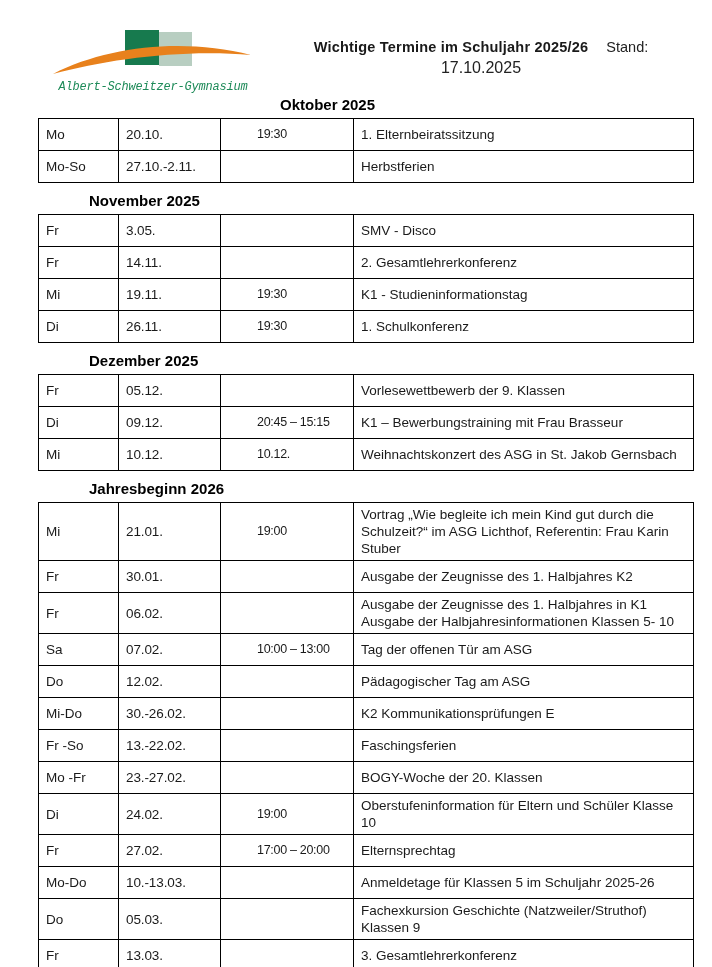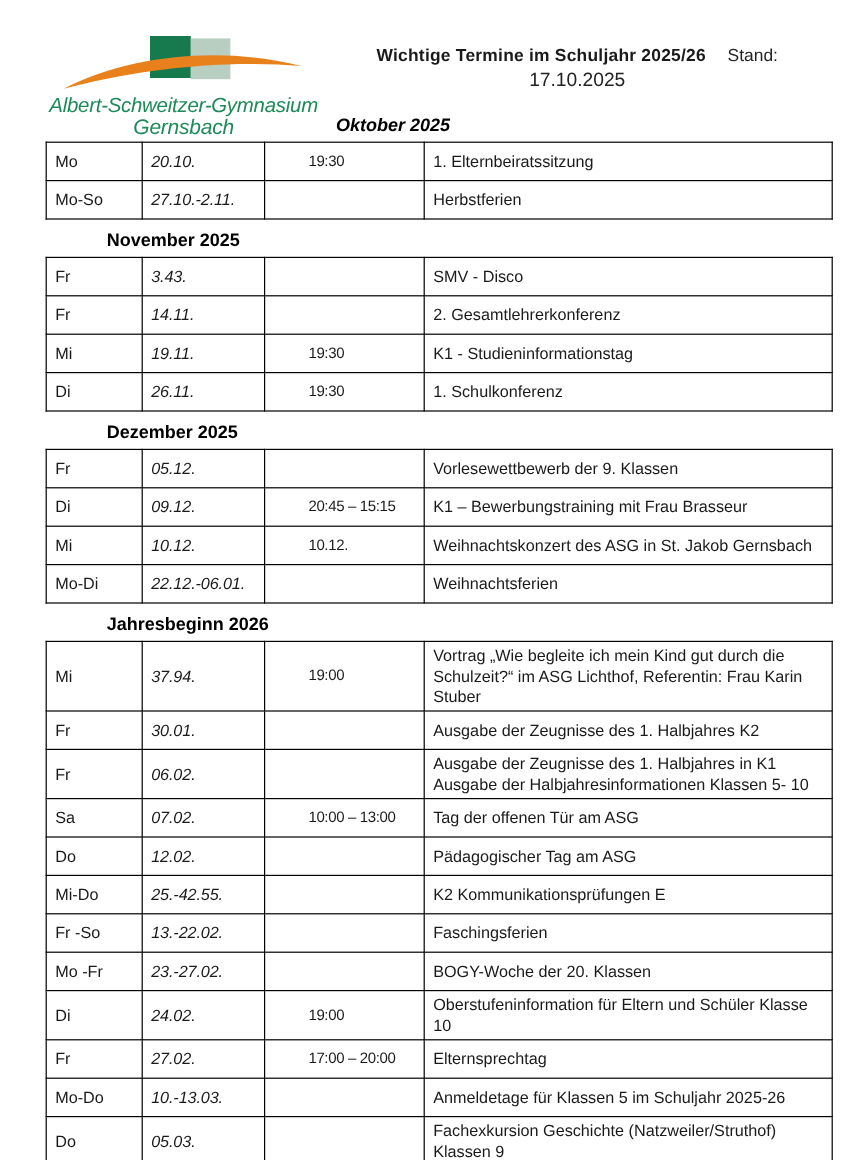--- a/index.html
+++ b/index.html
@@ -3,61 +3,60 @@
 <meta charset="utf-8">
 <style>
   html,body{margin:0;padding:0;background:#ffffff;}
   body{width:712px;height:967px;overflow:hidden;
        font-family:"Liberation Sans",sans-serif;color:#1a1a1a;}
   .page{position:relative;width:712px;height:967px;background:#fff;}
 
   
   .logo{position:absolute;left:40px;top:28px;width:226px;text-align:center;}
   .logo svg{display:block;margin:0 auto;}
-  .logo-name{font-style:italic;font-weight:500;font-size:17px;line-height:19px;
-             color:#1d8a58;margin-top:-2px;letter-spacing:-0.2px;white-space:nowrap;}
+  .logo-name{font-style:italic;font-weight:500;font-size:12px;line-height:19px;
+             color:#1d8a58;margin-top:-2px;letter-spacing:-0.2px;white-space:nowrap;font-family:Liberation Mono, monospace;}
   .logo-city{font-style:italic;font-weight:500;font-size:17.5px;line-height:19px;
              color:#1d8a58;letter-spacing:-0.2px;}
 
   
   .title-block{position:absolute;left:281px;top:38px;width:400px;text-align:center;}
   .title-line{font-size:14.5px;line-height:19px;}
   .doc-title{font-weight:bold;letter-spacing:0.2px;}
   .stand-label{margin-left:14px;color:#222;}
   .stand-date{font-size:16px;line-height:19px;margin-top:1px;color:#222;}
 
   
   .content{position:absolute;left:38px;top:96px;width:656px;}
   .section-heading{font-size:15px;line-height:17px;font-weight:bold;color:#000;
                    margin:9px 0 5px 51px;}
-  .section:first-child .section-heading{margin-top:0;margin-left:242px;font-style:italic;}
+  .section:first-child .section-heading{margin-top:0;margin-left:242px;}
 
   table.termine-table{width:656px;border-collapse:collapse;table-layout:fixed;}
   .termine-table td{border:1px solid #000;vertical-align:middle;
                     font-size:13.5px;line-height:17px;height:25px;
                     padding:3px 4px 3px 7px;overflow:hidden;}
   td.col-day{width:68px;white-space:nowrap;}
-  td.col-date{width:90px;white-space:nowrap;letter-spacing:-0.1px;font-style:italic;}
+  td.col-date{width:90px;white-space:nowrap;letter-spacing:-0.1px;}
   td.col-time{width:96px;white-space:nowrap;font-size:12.5px;letter-spacing:-0.3px;
               padding-right:0;padding-left:36px;}
   td.col-event{white-space:pre-line;margin-left:28px;}
 </style>
 </head>
 <body>
 
 <div class="page">
 
   <div class="logo">
     <svg width="200" height="52" viewBox="0 0 200 52" aria-hidden="true">
       <rect x="72" y="2" width="34" height="35" fill="#177a4e"></rect>
       <rect x="106" y="4" width="33" height="34" fill="#b8cec1"></rect>
       <path d="M 0 46 C 55 18, 130 10, 198 27 C 130 21, 55 31, 0 46 Z" fill="#e8811c"></path>
     </svg>
     <div class="logo-name">Albert-Schweitzer-Gymnasium</div>
-    <div class="logo-city">Gernsbach</div>
   </div>
 
   <div class="title-block">
     <div class="title-line">
       <span class="doc-title">Wichtige Termine im Schuljahr 2025/26</span>
       <span class="stand-label">Stand:</span>
     </div>
     <div class="stand-date">17.10.2025</div>
   </div>
 
@@ -81,21 +80,21 @@
           </tbody>
     </table>
   </section>
 
   <section class="section">
     <h2 class="section-heading">November 2025</h2>
     <table class="termine-table">
       <tbody>
             <tr>
               <td class="col-day">Fr</td>
-              <td class="col-date">3.43.</td>
+              <td class="col-date">3.05.</td>
               <td class="col-time"></td>
               <td class="col-event">SMV - Disco</td>
             </tr>
             <tr>
               <td class="col-day">Fr</td>
               <td class="col-date">14.11.</td>
               <td class="col-time"></td>
               <td class="col-event">2. Gesamtlehrerkonferenz</td>
             </tr>
             <tr>
@@ -129,37 +128,31 @@
               <td class="col-date">09.12.</td>
               <td class="col-time">20:45 – 15:15</td>
               <td class="col-event">K1 – Bewerbungstraining mit Frau Brasseur</td>
             </tr>
             <tr>
               <td class="col-day">Mi</td>
               <td class="col-date">10.12.</td>
               <td class="col-time">10.12.</td>
               <td class="col-event">Weihnachtskonzert des ASG in St. Jakob Gernsbach</td>
             </tr>
-            <tr>
-              <td class="col-day">Mo-Di</td>
-              <td class="col-date">22.12.-06.01.</td>
-              <td class="col-time"></td>
-              <td class="col-event">Weihnachtsferien</td>
-            </tr>
           </tbody>
     </table>
   </section>
 
   <section class="section">
     <h2 class="section-heading">Jahresbeginn 2026</h2>
     <table class="termine-table">
       <tbody>
             <tr>
               <td class="col-day">Mi</td>
-              <td class="col-date">37.94.</td>
+              <td class="col-date">21.01.</td>
               <td class="col-time">19:00</td>
               <td class="col-event">Vortrag „Wie begleite ich mein Kind gut durch die Schulzeit?“ im ASG Lichthof, Referentin: Frau Karin Stuber</td>
             </tr>
             <tr>
               <td class="col-day">Fr</td>
               <td class="col-date">30.01.</td>
               <td class="col-time"></td>
               <td class="col-event">Ausgabe der Zeugnisse des 1. Halbjahres K2</td>
             </tr>
             <tr>
@@ -176,21 +169,21 @@
               <td class="col-event">Tag der offenen Tür am ASG</td>
             </tr>
             <tr>
               <td class="col-day">Do</td>
               <td class="col-date">12.02.</td>
               <td class="col-time"></td>
               <td class="col-event">Pädagogischer Tag am ASG</td>
             </tr>
             <tr>
               <td class="col-day">Mi-Do</td>
-              <td class="col-date">25.-42.55.</td>
+              <td class="col-date">30.-26.02.</td>
               <td class="col-time"></td>
               <td class="col-event">K2 Kommunikationsprüfungen E</td>
             </tr>
             <tr>
               <td class="col-day">Fr -So</td>
               <td class="col-date">13.-22.02.</td>
               <td class="col-time"></td>
               <td class="col-event">Faschingsferien</td>
             </tr>
             <tr>

